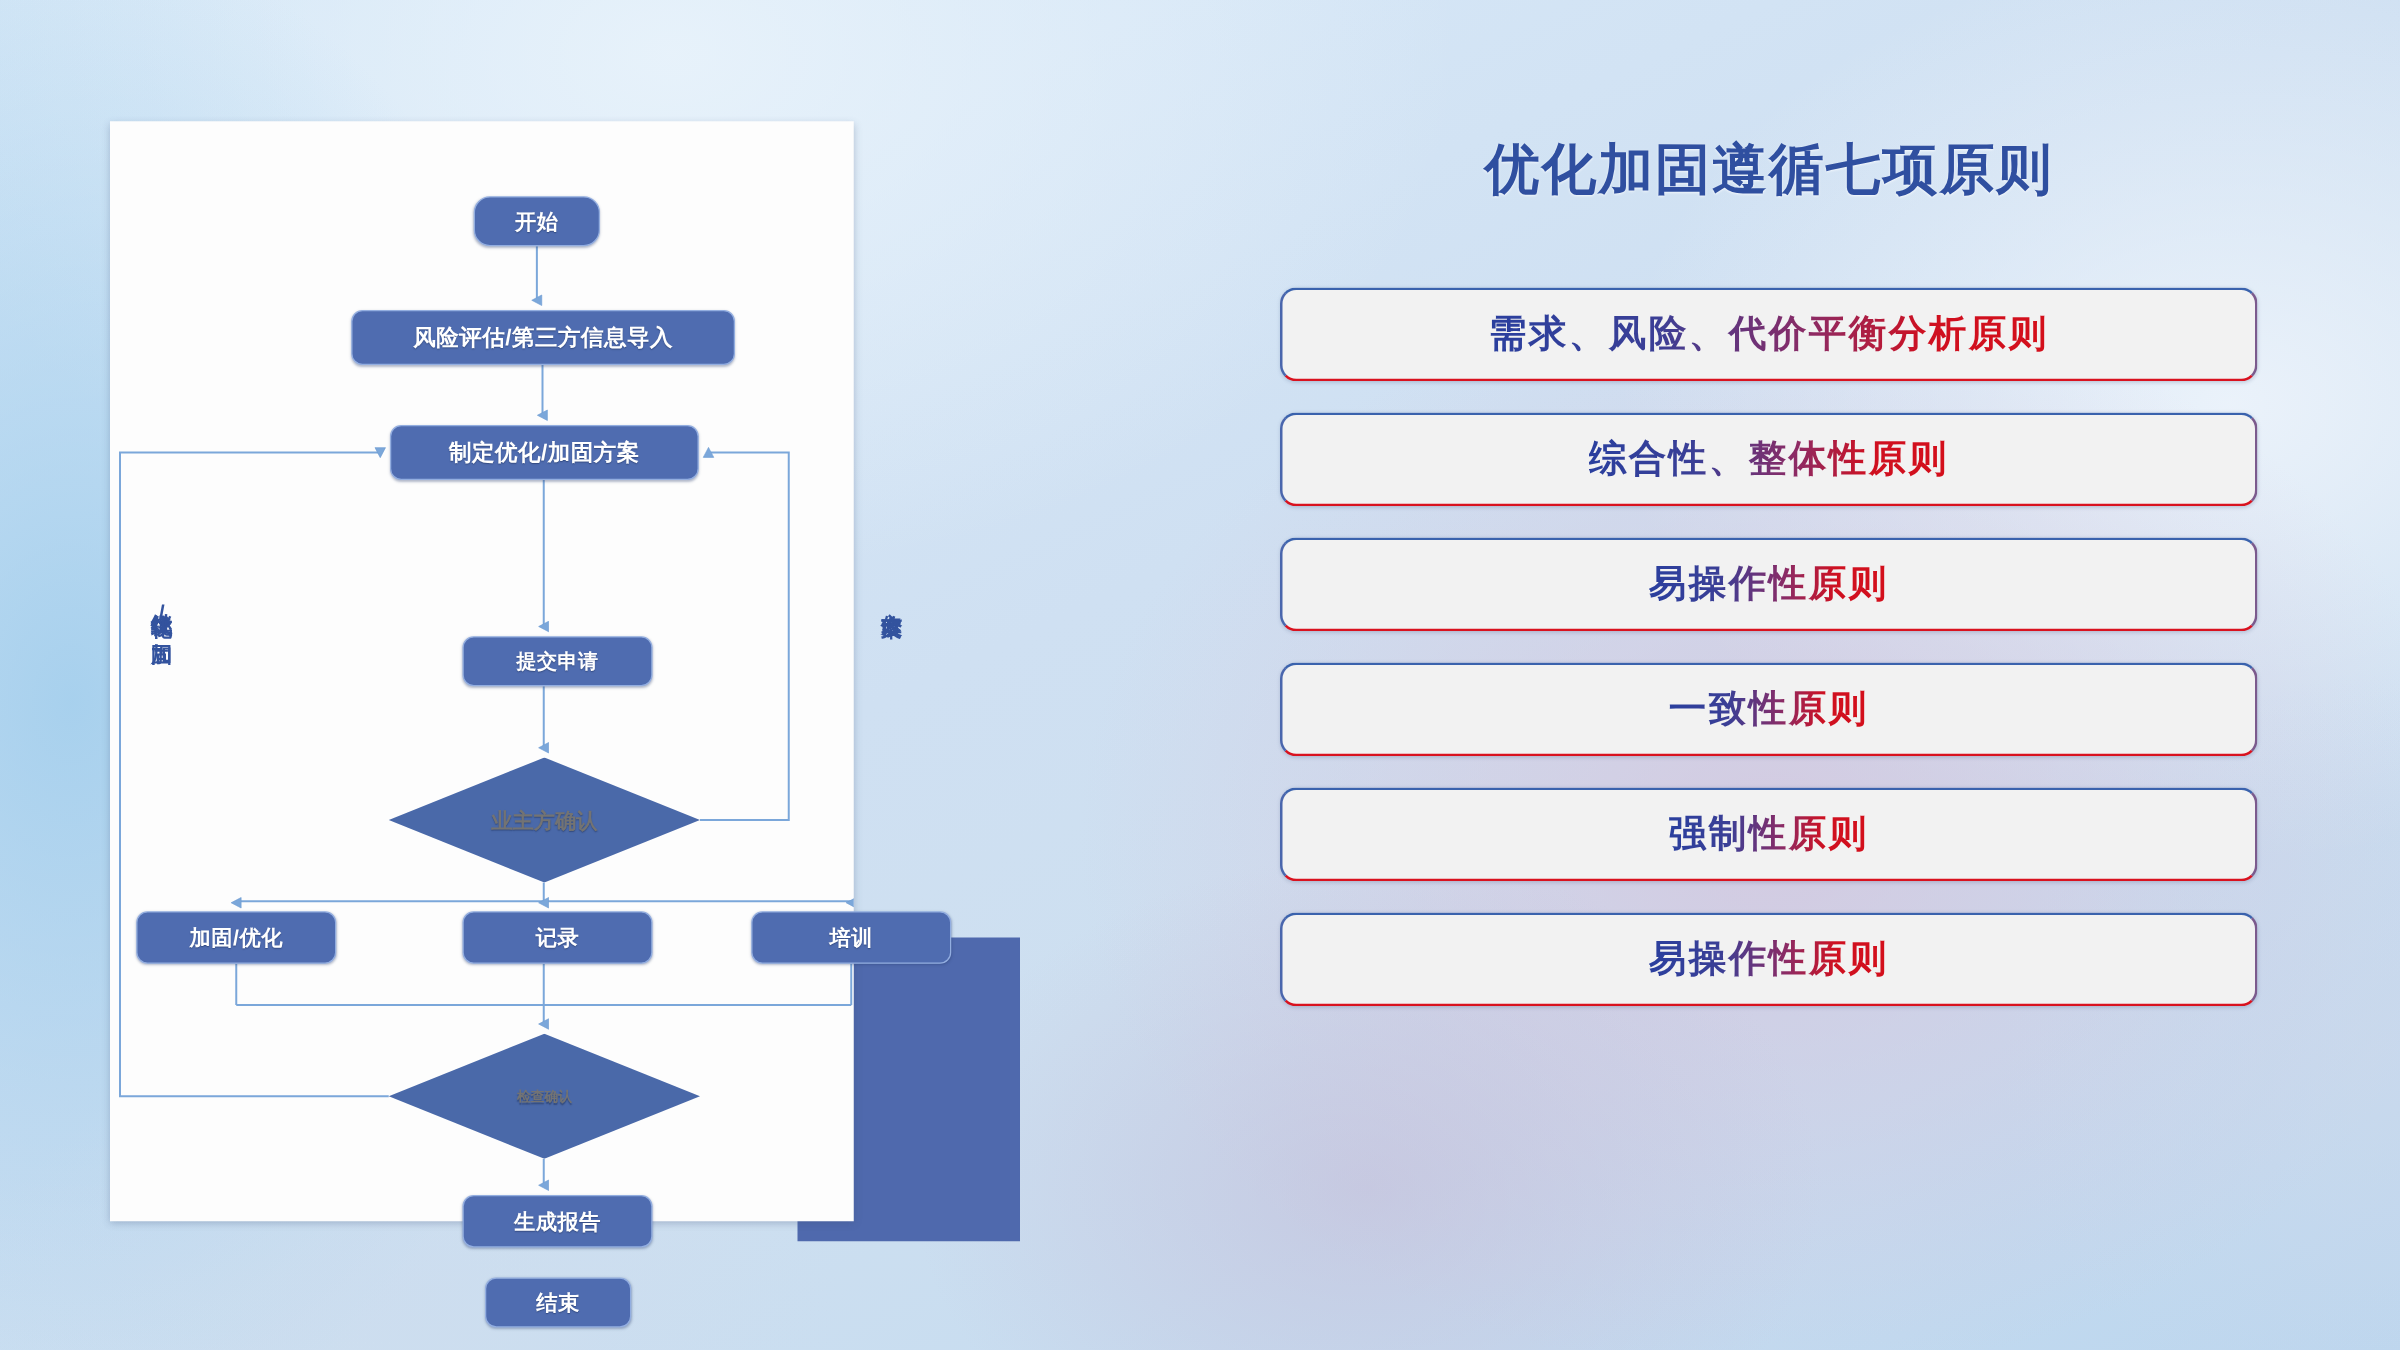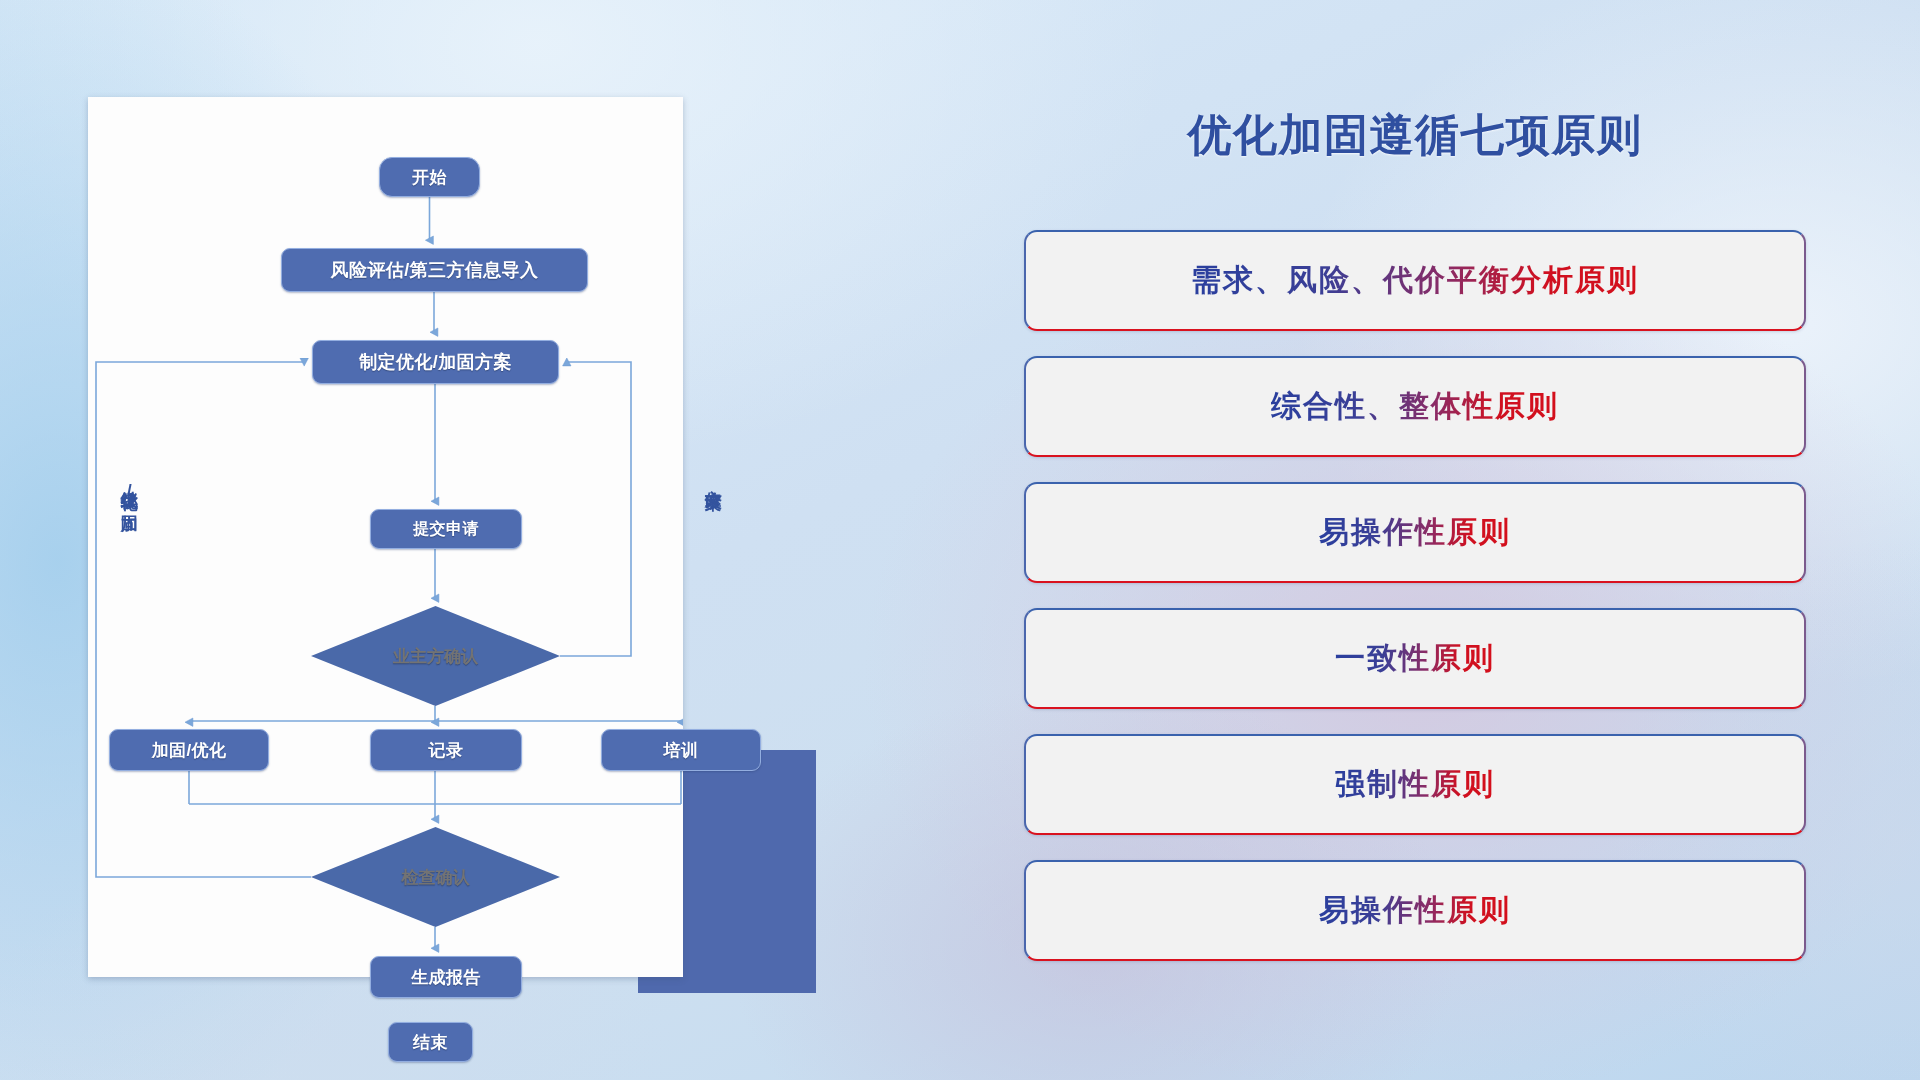--- a/index.html
+++ b/index.html
@@ -43,21 +43,21 @@
   .dlabel{position:absolute;color:#737373;font-weight:bold;
     text-shadow:0 1px 1px rgba(20,35,70,.45);
     display:flex;align-items:center;justify-content:center;}
 
   
   #right{position:absolute;left:1000px;top:90px;width:830px;height:930px;}
   #deck-title{position:absolute;left:0;top:16px;width:830px;text-align:center;
     font-size:44px;font-weight:bold;color:#2f4fa0;letter-spacing:1.5px;
     text-shadow:0 1px 2px rgba(255,255,255,.75);}
   #cards{position:absolute;left:24px;top:140px;width:782px;}
-  .pcard{position:relative;box-sizing:border-box;height:101px;margin-bottom:25px;
+  .pcard{position:relative;box-sizing:border-box;height:75px;margin-bottom:25px;
     background:#f2f2f2;border-radius:13px;
     border-top:2px solid #3a62ad;border-left:2px solid #4a66ad;
     border-right:2px solid #7b5a8d;border-bottom:2px solid #d9121f;
     display:flex;align-items:center;justify-content:center;
     box-shadow:0 1px 3px rgba(70,90,130,.22);}
   .pcard-text{font-size:30px;font-weight:bold;letter-spacing:2px;
     background:linear-gradient(90deg,#2a3f9e 0%,#3b3f96 30%,#8e2a63 58%,#cf1020 78%,#d40f1b 100%);
     -webkit-background-clip:text;background-clip:text;
     -webkit-text-fill-color:transparent;color:#8e2a63;}
 </style>
@@ -145,29 +145,29 @@
     <span>记录</span>
   </div>
 
   <div class="node proc" style="left:513px;top:632px;width:160px;height:42px;font-size:17px;">
     <span>培训</span>
   </div>
 
   <svg style="position:absolute;left:223px;top:730px;width:249px;height:100px;" viewBox="0 0 249 100">
     <polygon points="124.5,0 249,50 124.5,100 0,50" fill="#4a69a9"></polygon>
   </svg>
-  <div class="dlabel" style="left:223px;top:730px;width:249px;height:100px;font-size:17px;">
+  <div class="dlabel" style="left:223px;top:730px;width:249px;height:100px;font-size:11px;">
     <span>检查确认</span>
   </div>
 
   <div class="node proc" style="left:282px;top:859px;width:152px;height:42px;font-size:17px;">
     <span>生成报告</span>
   </div>
 
-  <div class="node proc" style="left:300px;top:925px;width:85px;height:40px;font-size:17px;">
+  <div class="node proc" style="left:300px;top:925px;width:117px;height:40px;font-size:17px;">
     <span>结束</span>
   </div>
 
   <div class="vlabel" style="left:32px;top:380px;font-size:17px;">继续优化/加固</div>
 
   <div class="vlabel" style="left:616px;top:380px;font-size:17px;">方案修改</div>
 </div>
 
 <div id="right">
   <div id="deck-title">优化加固遵循七项原则</div>

